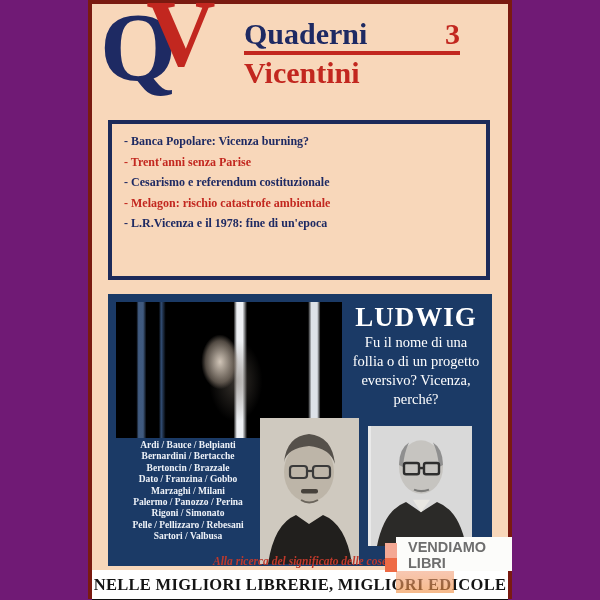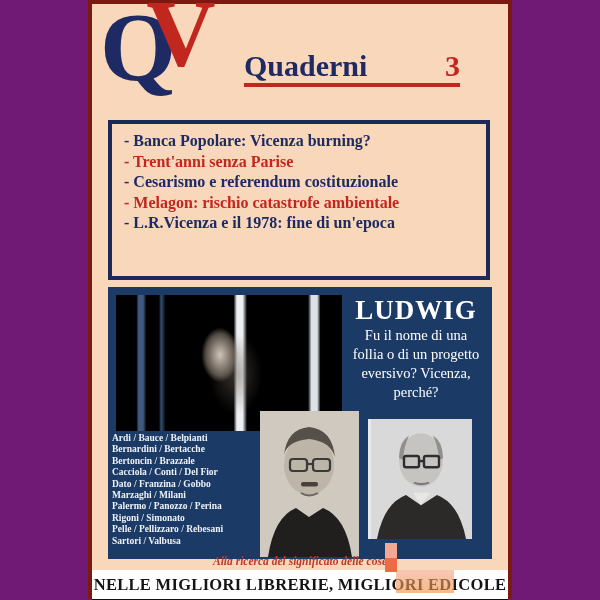--- a/index.html
+++ b/index.html
@@ -16,42 +16,42 @@
          background:var(--peach);
          border-left:4px solid var(--border-red);
          border-right:4px solid var(--border-red);
          border-top:4px solid var(--border-red);}
   
   .logo{position:absolute;left:8px;top:-6px;font-weight:bold;line-height:1;}
   .logo-q{font-size:98px;color:var(--navy);}
   .logo-v{font-size:96px;color:var(--red);margin-left:-30px;position:relative;top:-14px;}
   .masthead{position:absolute;left:152px;top:14px;width:216px;}
   .mast-row{display:flex;justify-content:space-between;align-items:baseline;
-            font-weight:bold;font-size:30px;line-height:32px;margin-top:32px;}
+            font-weight:bold;font-size:30px;line-height:32px;}
   .mast-rule{height:4px;background:var(--red);margin:1px 0 2px 0;}
   .navy{color:var(--navy);} .red{color:var(--red);}
   
   .articles-box{position:absolute;left:16px;top:116px;width:382px;height:160px;box-sizing:border-box;
                 border:4px solid #1c2a5a;background:var(--peach);padding:7px 6px 0 12px;}
-  .article-line{font-weight:bold;font-size:16px;line-height:20.5px;white-space:nowrap;}
+  .article-line{font-weight:bold;font-size:12px;line-height:20.5px;white-space:nowrap;}
   
-  .montage{position:absolute;left:16px;top:283px;width:384px;height:272px;background:var(--montage);}
+  .montage{position:absolute;left:16px;top:290px;width:384px;height:272px;background:var(--montage);}
   .bars-photo{position:absolute;left:8px;top:8px;width:226px;height:136px;
     background:
       radial-gradient(ellipse 26px 38px at 46% 44%, rgba(219,207,193,0.95), rgba(150,136,122,0.55) 55%, rgba(40,34,28,0) 72%),
       radial-gradient(ellipse 38px 58px at 53% 58%, rgba(110,100,90,0.5), rgba(0,0,0,0) 70%),
       linear-gradient(90deg,
         #000 0%, #000 9%, rgba(255,255,255,0.16) 10%, rgba(255,255,255,0.16) 12%, #000 13.5%,
         #000 19%, rgba(255,255,255,0.1) 20%, #000 22%,
         #000 52%, rgba(255,255,255,0.92) 53.5%, rgba(255,255,255,0.92) 56%, #000 58%,
         #000 85%, rgba(255,255,255,0.85) 86.5%, rgba(255,255,255,0.85) 89%, #000 90.5%, #000 100%);}
   .ludwig{position:absolute;left:240px;top:6px;width:136px;height:142px;text-align:center;color:#ffffff;}
   .ludwig-title{font-weight:bold;font-size:27px;letter-spacing:1px;margin-top:2px;}
   .ludwig-sub{font-weight:normal;font-size:14.5px;line-height:19px;margin-top:0;}
-  .names{position:absolute;left:4px;top:146px;width:152px;text-align:left;color:#eef2f8;}
+  .names{position:absolute;left:4px;top:146px;width:152px;text-align:center;color:#eef2f8;}
   .name-line{font-weight:bold;font-size:9.5px;line-height:11.4px;white-space:nowrap;}
   .portrait{position:absolute;overflow:hidden;}
   .p1{left:152px;top:124px;width:99px;height:146px;}
   .p2{left:260px;top:132px;width:104px;height:120px;border-left:3px solid #e9e9e9;box-sizing:border-box;}
   .portrait svg{display:block;width:100%;height:100%;}
   
   .tagline{position:absolute;left:0;right:0;top:551px;text-align:center;
            font-style:italic;font-weight:bold;font-size:11.5px;color:#c0392b;}
   .footer-bar{position:absolute;left:0;right:0;top:566px;height:29px;background:#ffffff;
               border-bottom:4px solid #101010;text-align:center;}
@@ -103,21 +103,20 @@
       <div class="ludwig">
         <div class="ludwig-title">LUDWIG</div>
         <div class="ludwig-sub">Fu il nome di una follia o di un progetto eversivo? Vicenza, perché?</div>
       </div>
 
       <div class="names">
 
       <div class="name-line">Ardi / Bauce / Belpianti</div>
           <div class="name-line">Bernardini / Bertacche</div>
           <div class="name-line">Bertoncin / Brazzale</div>
-          <div class="name-line">Cacciola / Conti / Del Fior</div>
           <div class="name-line">Dato / Franzina / Gobbo</div>
           <div class="name-line">Marzaghi / Milani</div>
           <div class="name-line">Palermo / Panozzo / Perina</div>
           <div class="name-line">Rigoni / Simonato</div>
           <div class="name-line">Pelle / Pellizzaro / Rebesani</div>
           <div class="name-line">Sartori / Valbusa</div>
         </div>
 
       <div class="portrait p1">
         <svg viewBox="0 0 99 146" preserveAspectRatio="none">
@@ -154,16 +153,20 @@
     </div>
 
     <div class="tagline">Alla ricerca del significato delle cose</div>
 
     <div class="footer-bar">
       <span>NELLE MIGLIORI LIBRERIE, MIGLIORI EDICOLE</span>
     </div>
   </div>
 
   <div class="wm-highlight"></div>
+  <div class="wm-white">
+    <div>VENDIAMO</div>
+    <div>LIBRI</div>
+  </div>
   <div class="wm-salmon"></div>
   <div class="wm-orange"></div>
 
 </div>
 
 </body></html>

